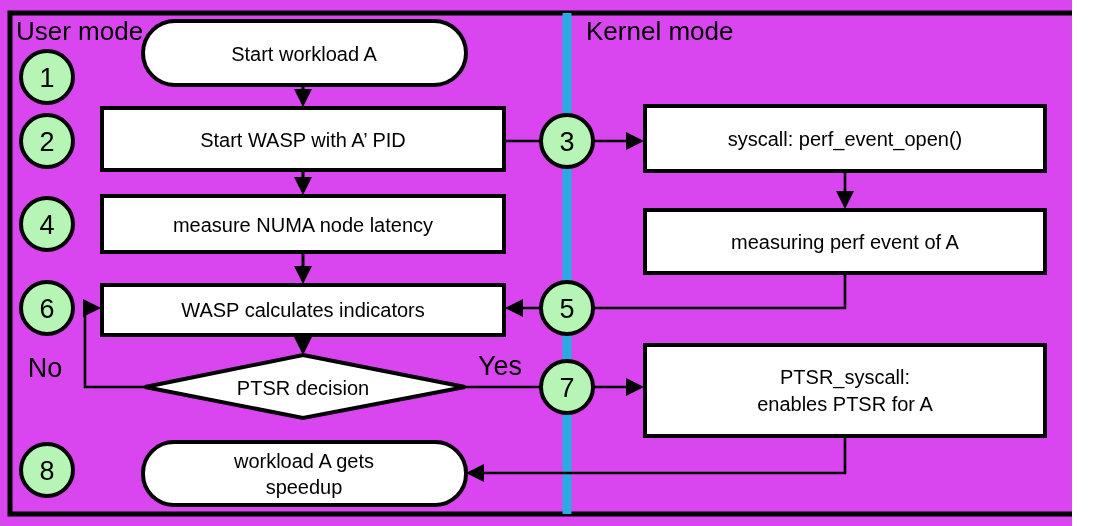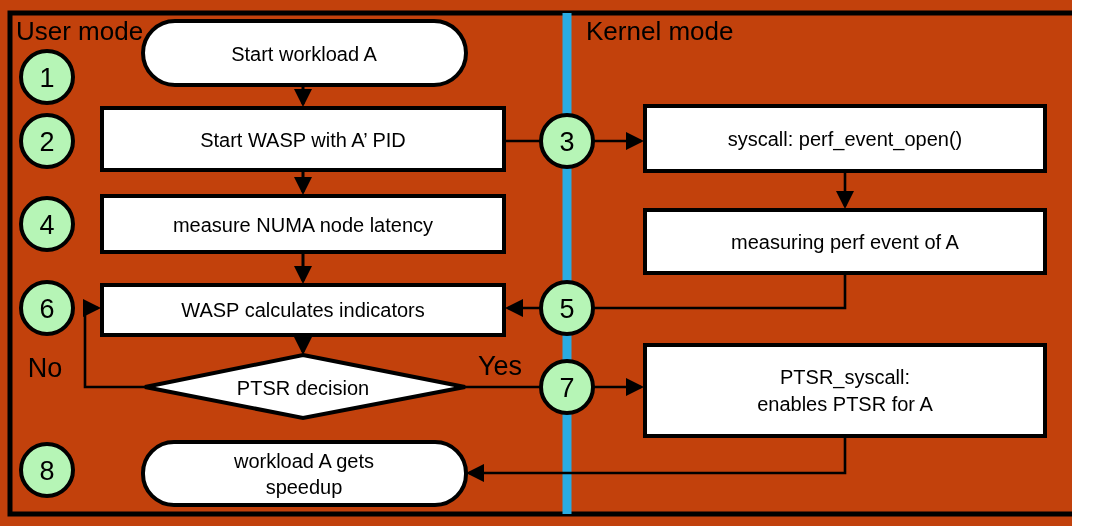--- a/index.html
+++ b/index.html
@@ -1,18 +1,18 @@
 <!DOCTYPE html>
 <html><head>
 <meta charset="utf-8">
 <title>WASP PTSR Flowchart</title>
 <style>
   html,body{margin:0;padding:0;background:#ffffff;}
   body{font-family:"Liberation Sans",sans-serif;}
-  #stage{position:relative;width:1072px;height:526px;background:#c2410c;overflow:hidden;}
+  #stage{position:relative;width:1072px;height:526px;background:#d946ef;overflow:hidden;}
   svg#diagram{position:absolute;left:0;top:0;width:1100px;height:526px;}
 
   .frame{fill:none;stroke:#000;stroke-width:5;}
   .divider{stroke:#29abe2;stroke-width:9;stroke-linecap:butt;}
 
   .node-box{fill:#ffffff;stroke:#000;stroke-width:4;}
   .node-oval{fill:#ffffff;stroke:#000;stroke-width:4;}
   .node-diamond{fill:#ffffff;stroke:#000;stroke-width:4;stroke-linejoin:miter;}
 
   .step-circle{fill:#b6f5b6;stroke:#000;stroke-width:4;}

